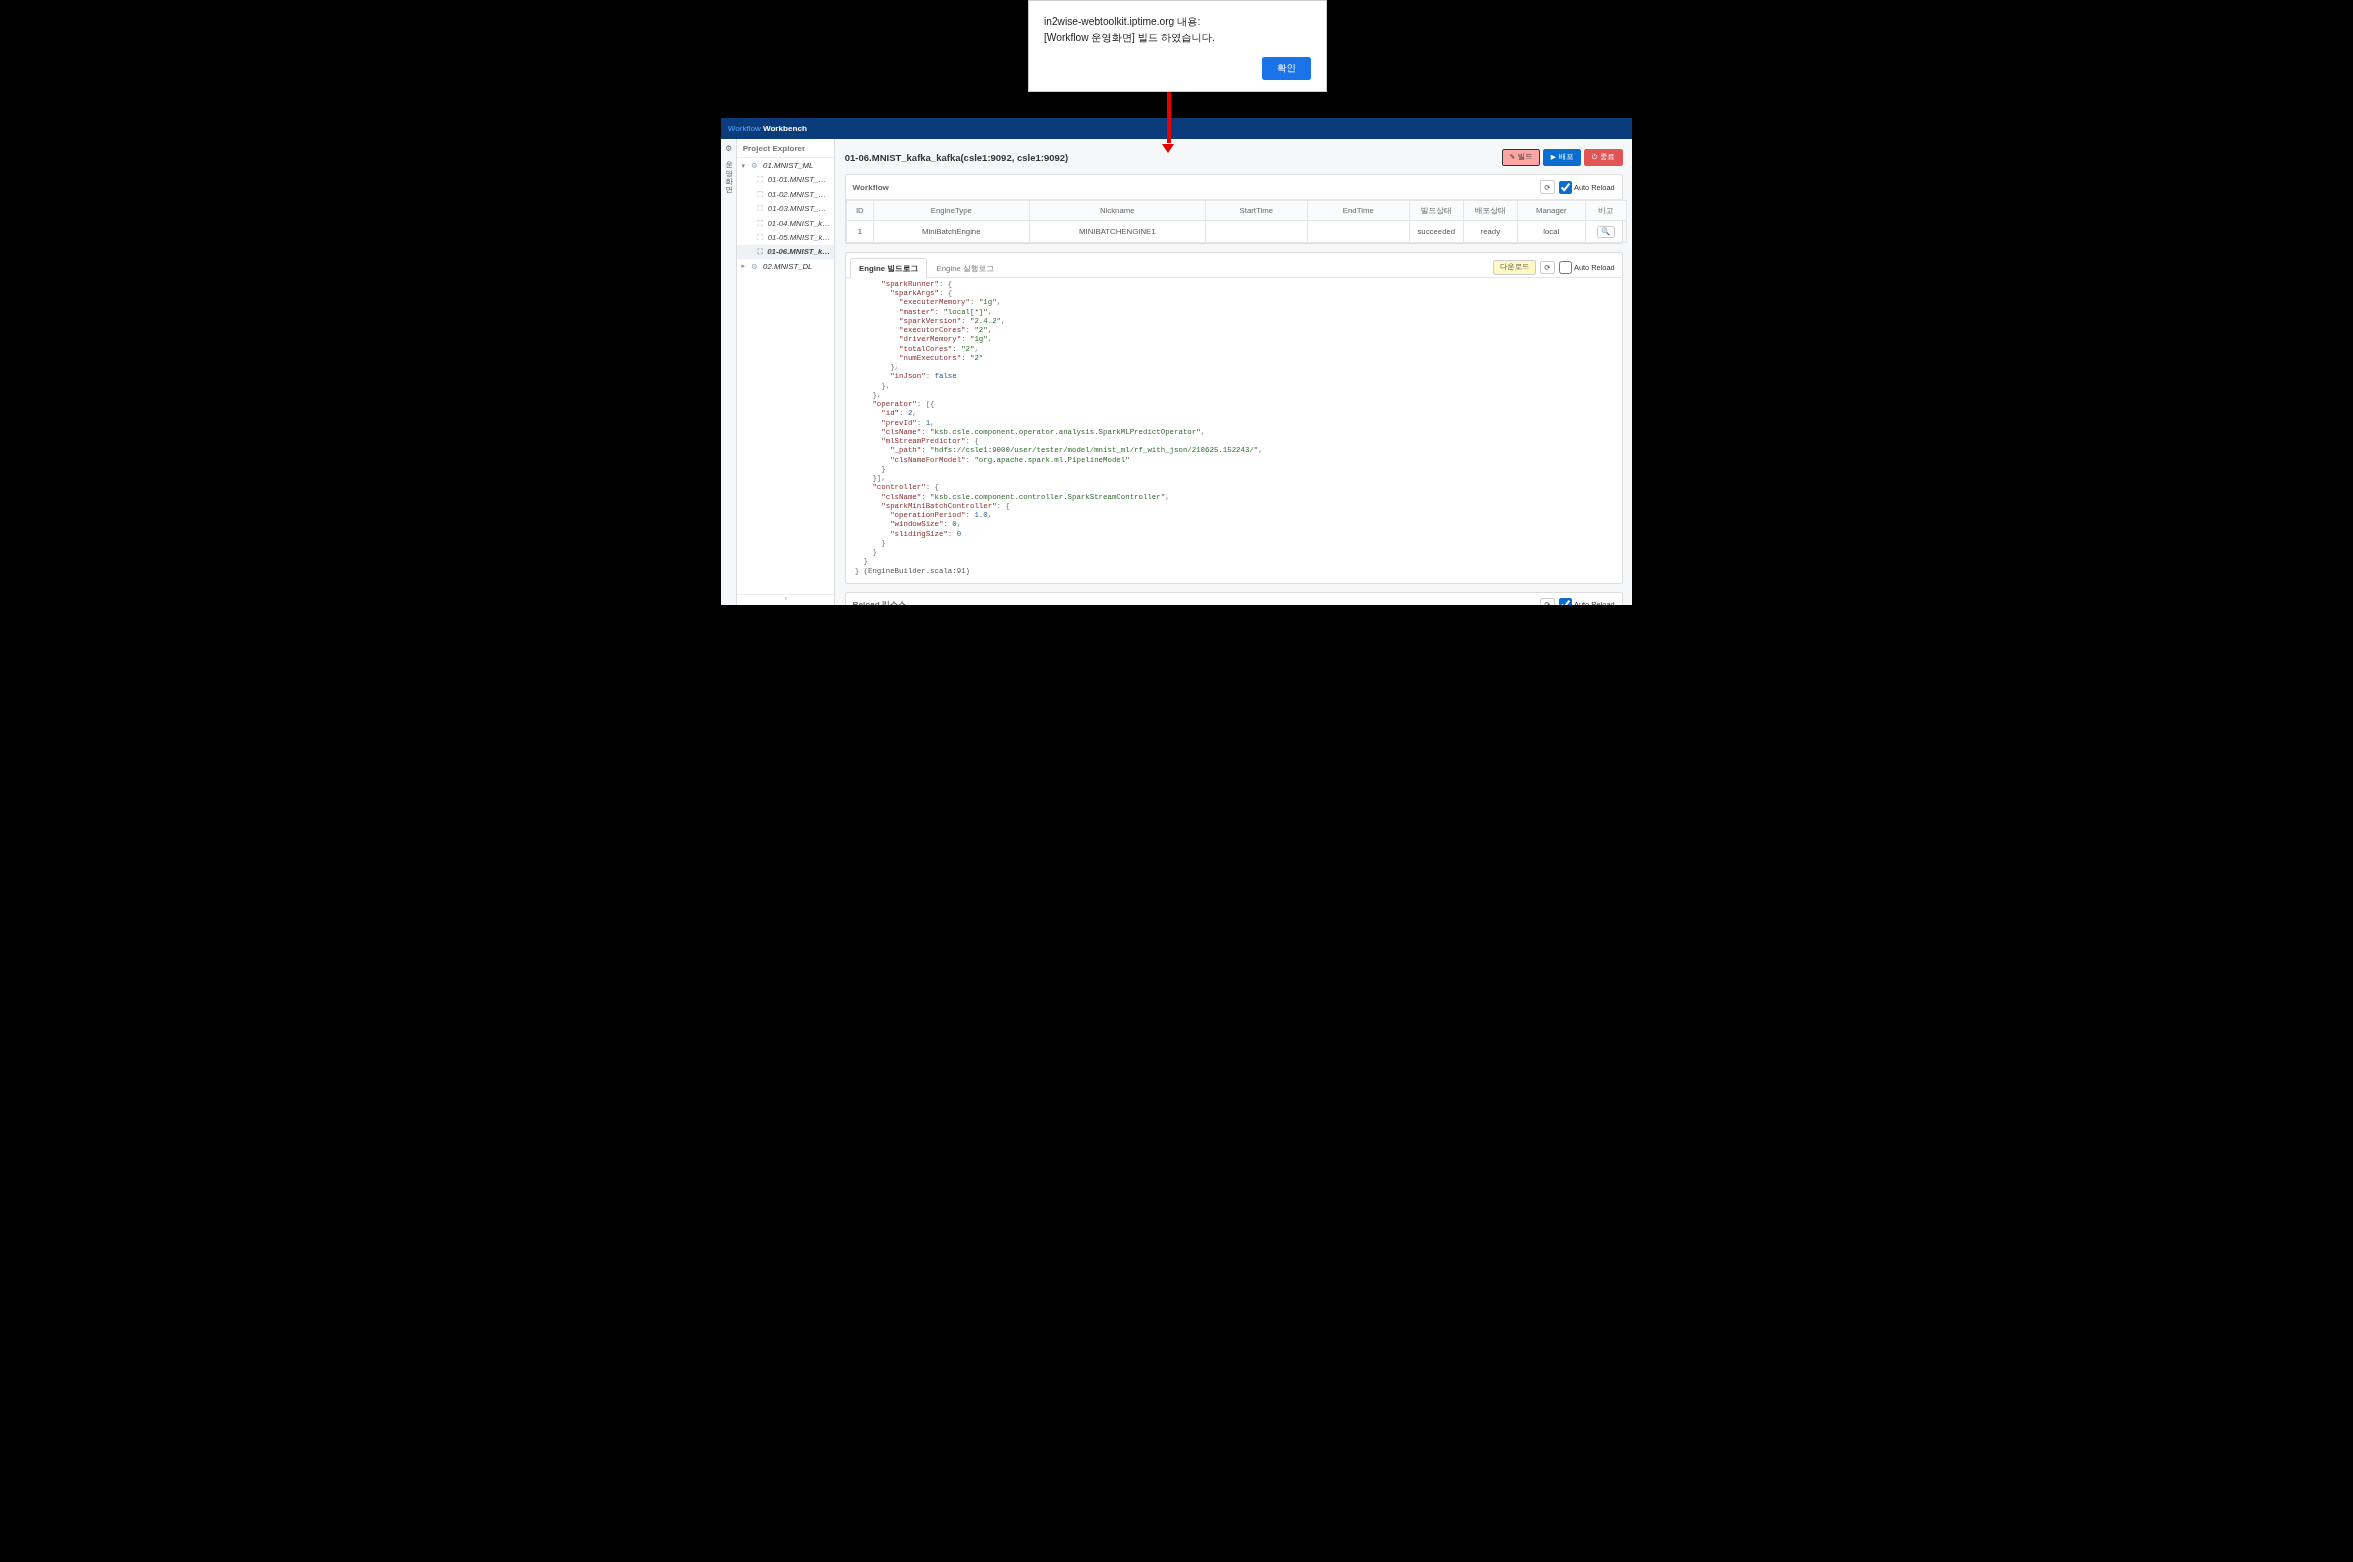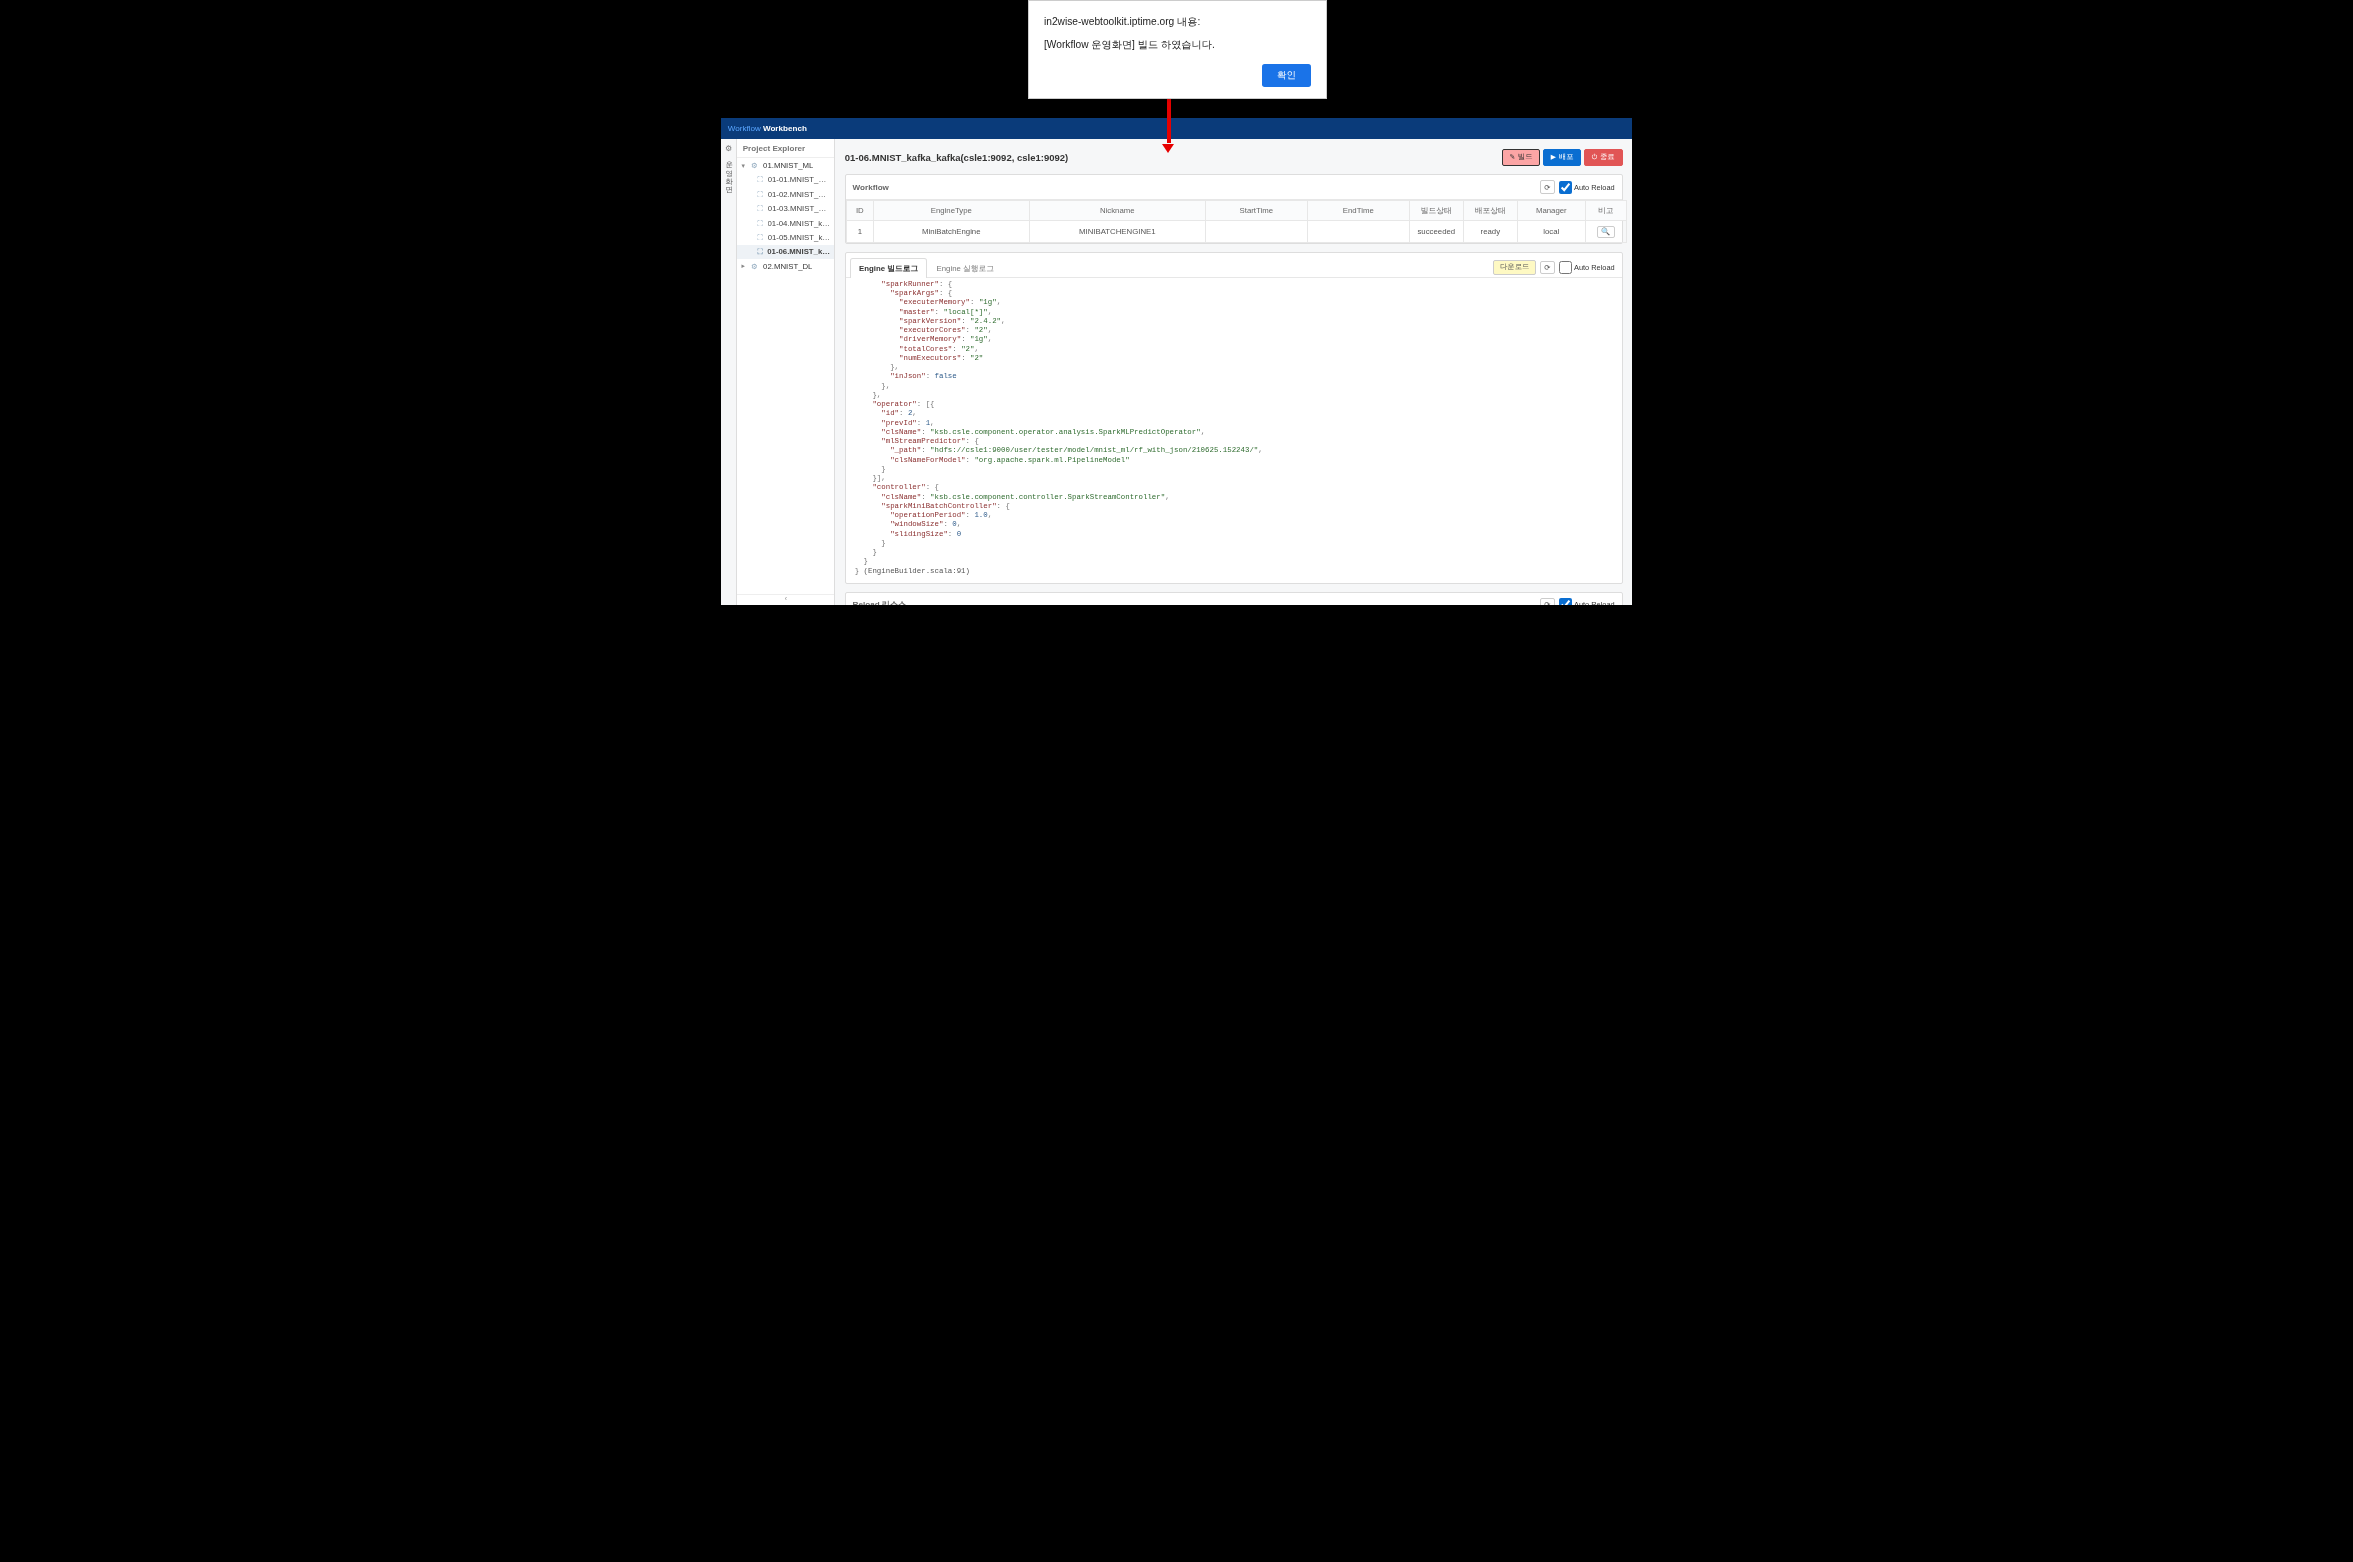--- a/index.html
+++ b/index.html
@@ -6,21 +6,21 @@
     body { font-family: "Malgun Gothic", "Segoe UI", Arial, sans-serif; font-size: 8.1px; color: #333; background: #000; }
 
     .page-wrap { width: 911px; height: 605px; margin: 0 auto; position: relative; background: #000; }
 
     
     .alert-dialog {
       position: absolute; top: 0; left: 307px; width: 299px; background: #fff;
       border: 0.7px solid #ccc; padding: 13.5px 15px 10.8px; z-index: 100;
       box-shadow: 0 1.4px 4.1px rgba(0,0,0,0.2);
     }
-    .alert-dialog .msg1 { font-size: 10.2px; color: #222; margin-bottom: 9px; }
+    .alert-dialog .msg1 { font-size: 10.2px; color: #222; margin-bottom: 2px; }
     .alert-dialog .msg2 { font-size: 10.2px; color: #222; margin-bottom: 12.2px; }
     .alert-dialog .btn-row { text-align: right; }
     .alert-dialog .ok-btn {
       background: #1a73e8; color: #fff; border: none; border-radius: 2.7px;
       padding: 5.4px 15px; font-size: 9.5px; cursor: pointer;
     }
 
     
     .arrow { position: absolute; top: 87px; left: 446px; width: 4.1px; height: 56px; background: #e60000; z-index: 90; }
     .arrow::after {
@@ -47,21 +47,21 @@
     
     .explorer { width: 98px; background: #fff; border-right: 0.7px solid #ddd; display: flex; flex-direction: column; }
     .explorer-header { padding: 4.7px 5.4px; font-weight: bold; font-size: 8.1px; color: #777; border-bottom: 0.7px solid #eee; }
     .tree { flex: 1; overflow: hidden; font-size: 7.8px; }
     .tree-item { display: flex; align-items: center; padding: 2.7px 4.1px; white-space: nowrap; overflow: hidden; text-overflow: ellipsis; cursor: pointer;}
     .tree-item.root { font-weight: normal; color: #333; }
     .tree-item.child { padding-left: 20.3px; color: #444; }
     .tree-item.selected { background: #eef2f6; font-weight: bold; }
     .tree-arrow { width: 8.1px; color: #888; font-size: 6.8px; margin-right: 1.4px;}
     .tree-icon { width: 9.5px; color: #8fa8bd; font-size: 7.4px; margin-right: 2.7px;}
-    .tree-label { overflow: hidden; text-overflow: ellipsis; white-space: nowrap;}
+    .tree-label { overflow: hidden; text-overflow: ellipsis; white-space: nowrap; font-style: italic;}
     .collapse-btn { height: 10.8px; border-top: 0.7px solid #eee; text-align:center; font-size:6.8px; color:#888; cursor:pointer;}
 
     
     .main { flex: 1; padding: 9.5px 9.5px 0 9.5px; overflow: hidden; }
     .title-row { display: flex; align-items: center; margin-bottom: 8.1px; }
     .title-row h2 { font-size: 9.5px; font-weight: bold; color: #333; flex: 1; }
     .btn { display: inline-flex; align-items: center; gap: 2.7px; border-radius: 2px; padding: 2.7px 6.8px; font-size: 7.4px; cursor: pointer; margin-left: 2.7px;}
     .btn-outline { background: #fca5a5; border: 0.7px solid #333; color: #333; }
     .btn-primary { background: #0a6ed1; border: 0.7px solid #0a6ed1; color: #fff; }
     .btn-danger { background: #e15555; border: 0.7px solid #e15555; color: #fff; }

